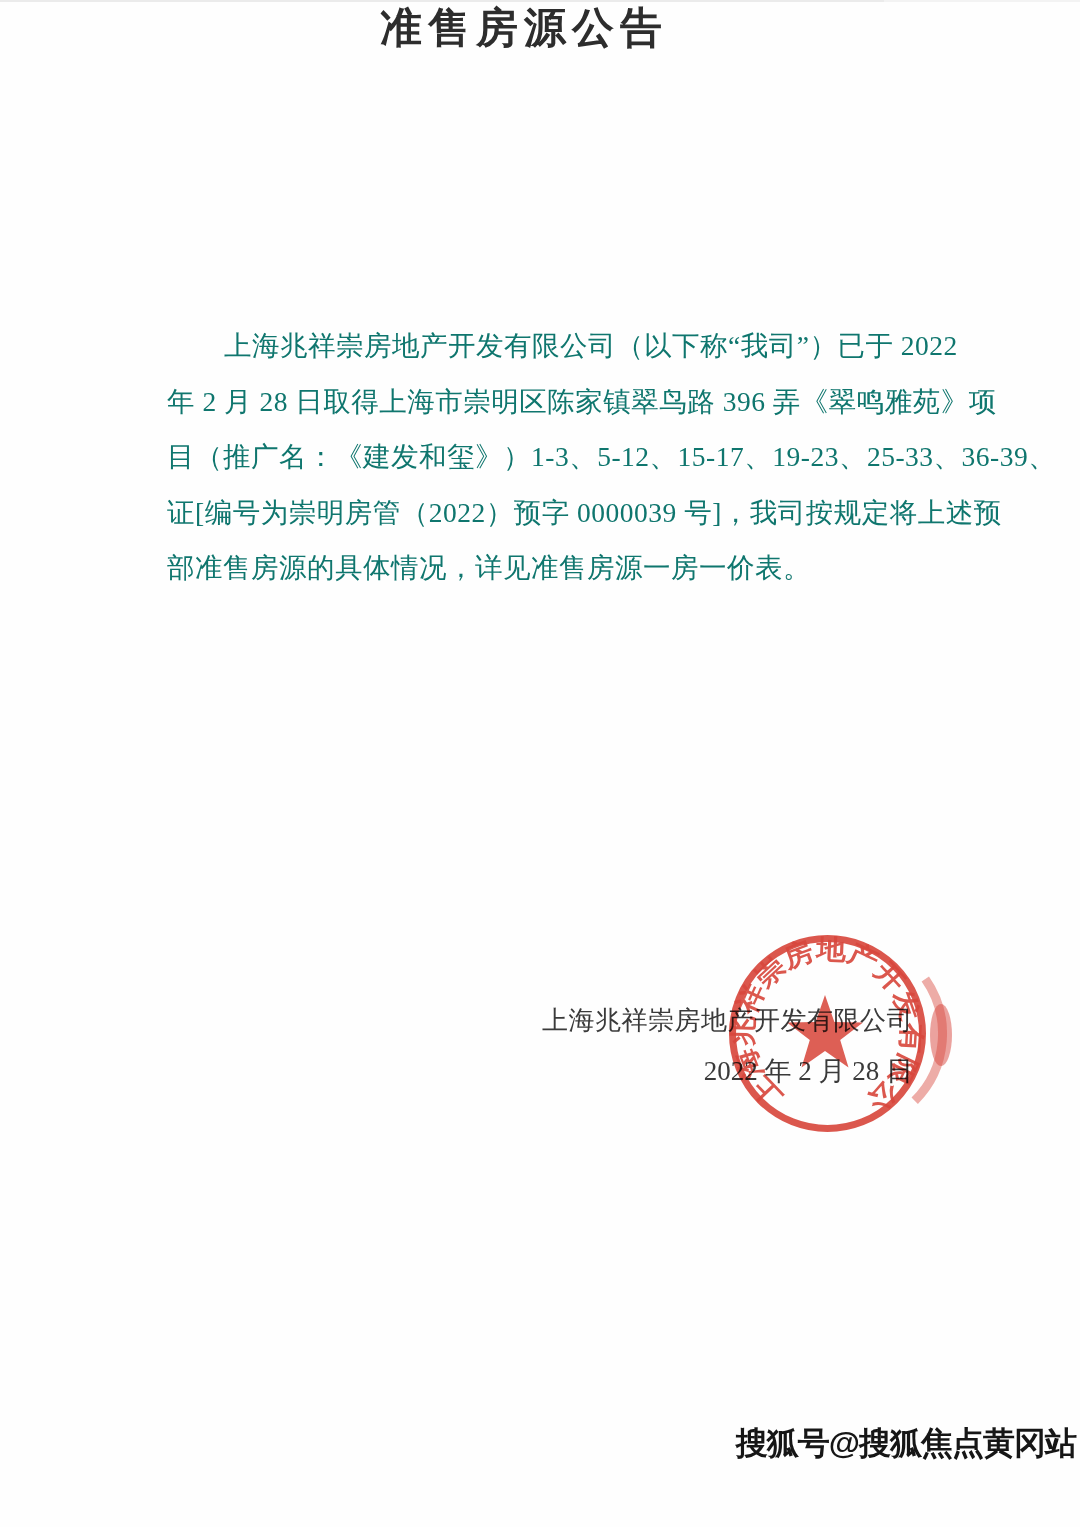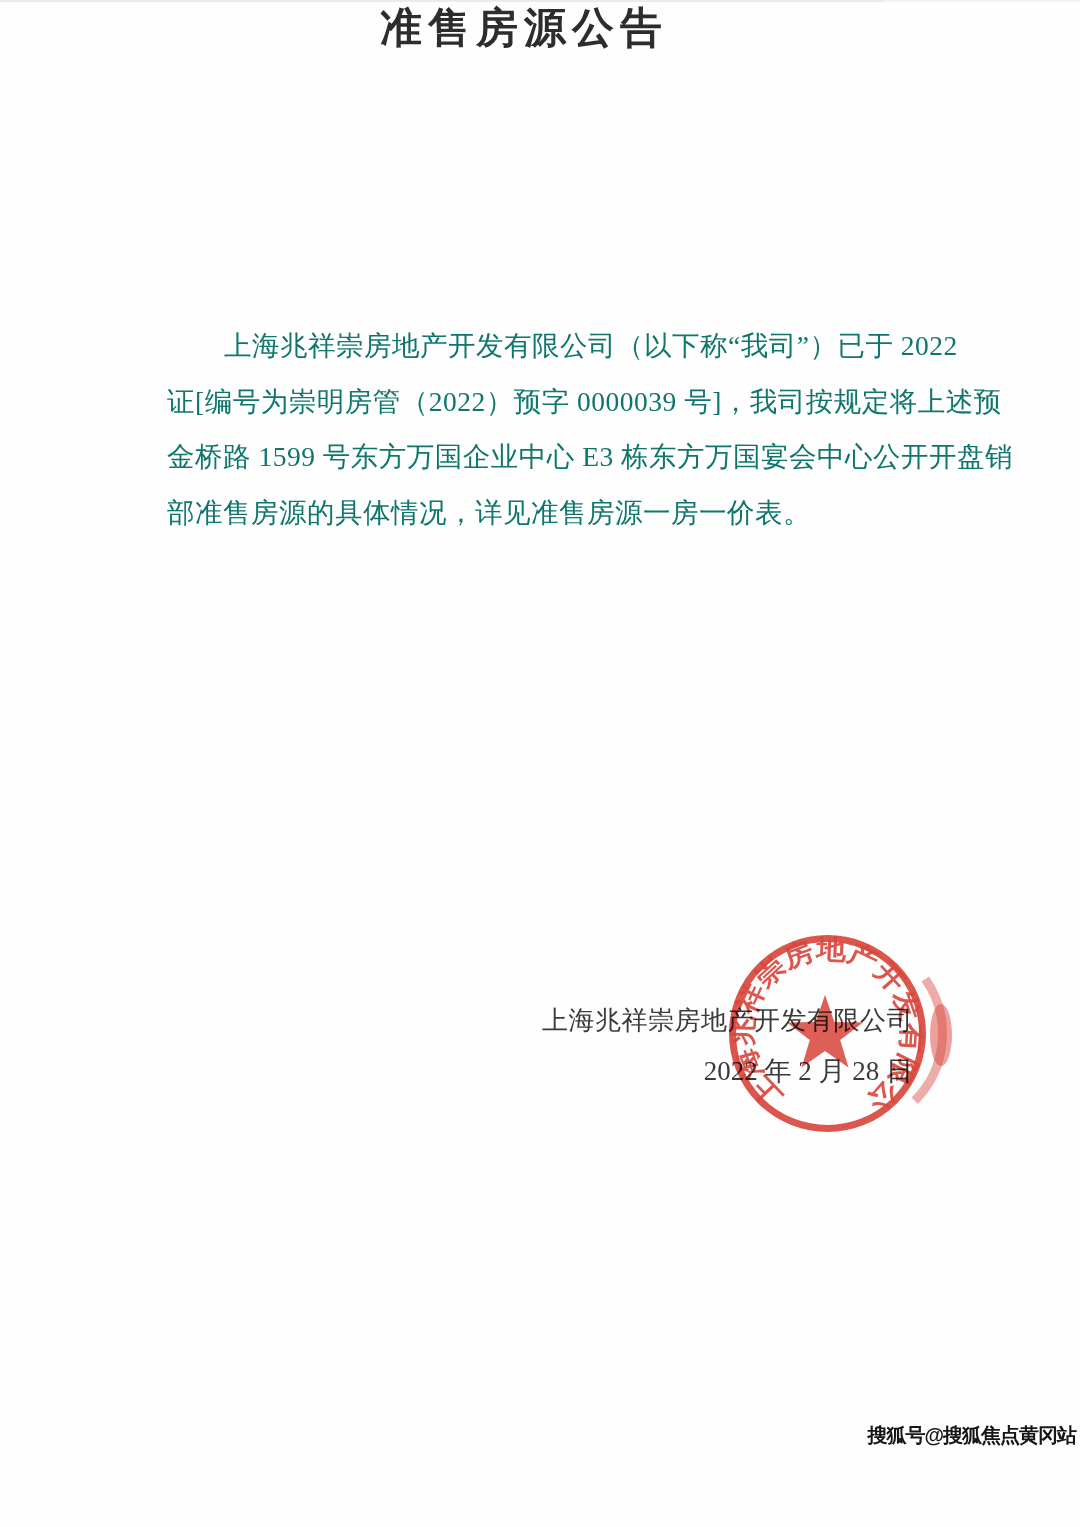--- a/index.html
+++ b/index.html
@@ -55,39 +55,40 @@
     overflow: visible;
   }
   .seal svg { overflow: visible; display: block; }
   .seal-arc-label {
     font-family: "Liberation Serif", "DejaVu Serif", serif;
     font-size: 27px; font-weight: 700;
   }
   .watermark {
     position: absolute; right: 4px; top: 1422px;
     font-family: "Liberation Sans", "DejaVu Sans", sans-serif;
-    font-size: 20px; font-weight: 800; letter-spacing: -1px;
+    font-size: 32px; font-weight: 800; letter-spacing: -1px;
     color: #161616; white-space: nowrap;
     text-shadow: 1px 1px 0 rgba(255,255,255,0.35);
   }
 </style>
 </head>
 <body>
 
 <div class="page">
 
   <div class="scan-line l1"></div>
   <div class="scan-line l2"></div>
 
   <h1 class="doc-title">准售房源公告</h1>
 
   <div class="body-block">
     <div class="body-line indent">上海兆祥崇房地产开发有限公司（以下称“我司”）已于 2022</div>
+    <div class="body-line">年 2 月 28 日取得上海市崇明区陈家镇翠鸟路 396 弄《翠鸣雅苑》项</div>
+    <div class="body-line">目（推广名：《建发和玺》）1-3、5-12、15-17、19-23、25-33、36-39、</div>
     <div class="body-line">证[编号为崇明房管（2022）预字 0000039 号]，我司按规定将上述预</div>
-    <div class="body-line">金桥路 1599 号东方万国企业中心 E3 栋东方万国宴会中心公开开盘销</div>
     <div class="body-line">部准售房源的具体情况，详见准售房源一房一价表。</div>
   </div>
 
   <div class="signature-block">
     <div class="signature-company">上海兆祥崇房地产开发有限公司</div>
     <div class="signature-date">2022 年 2 月 28 日</div>
   </div>
 
   <div class="seal">
     <svg width="205" height="205" viewBox="0 0 205 205" xmlns="http://www.w3.org/2000/svg">

